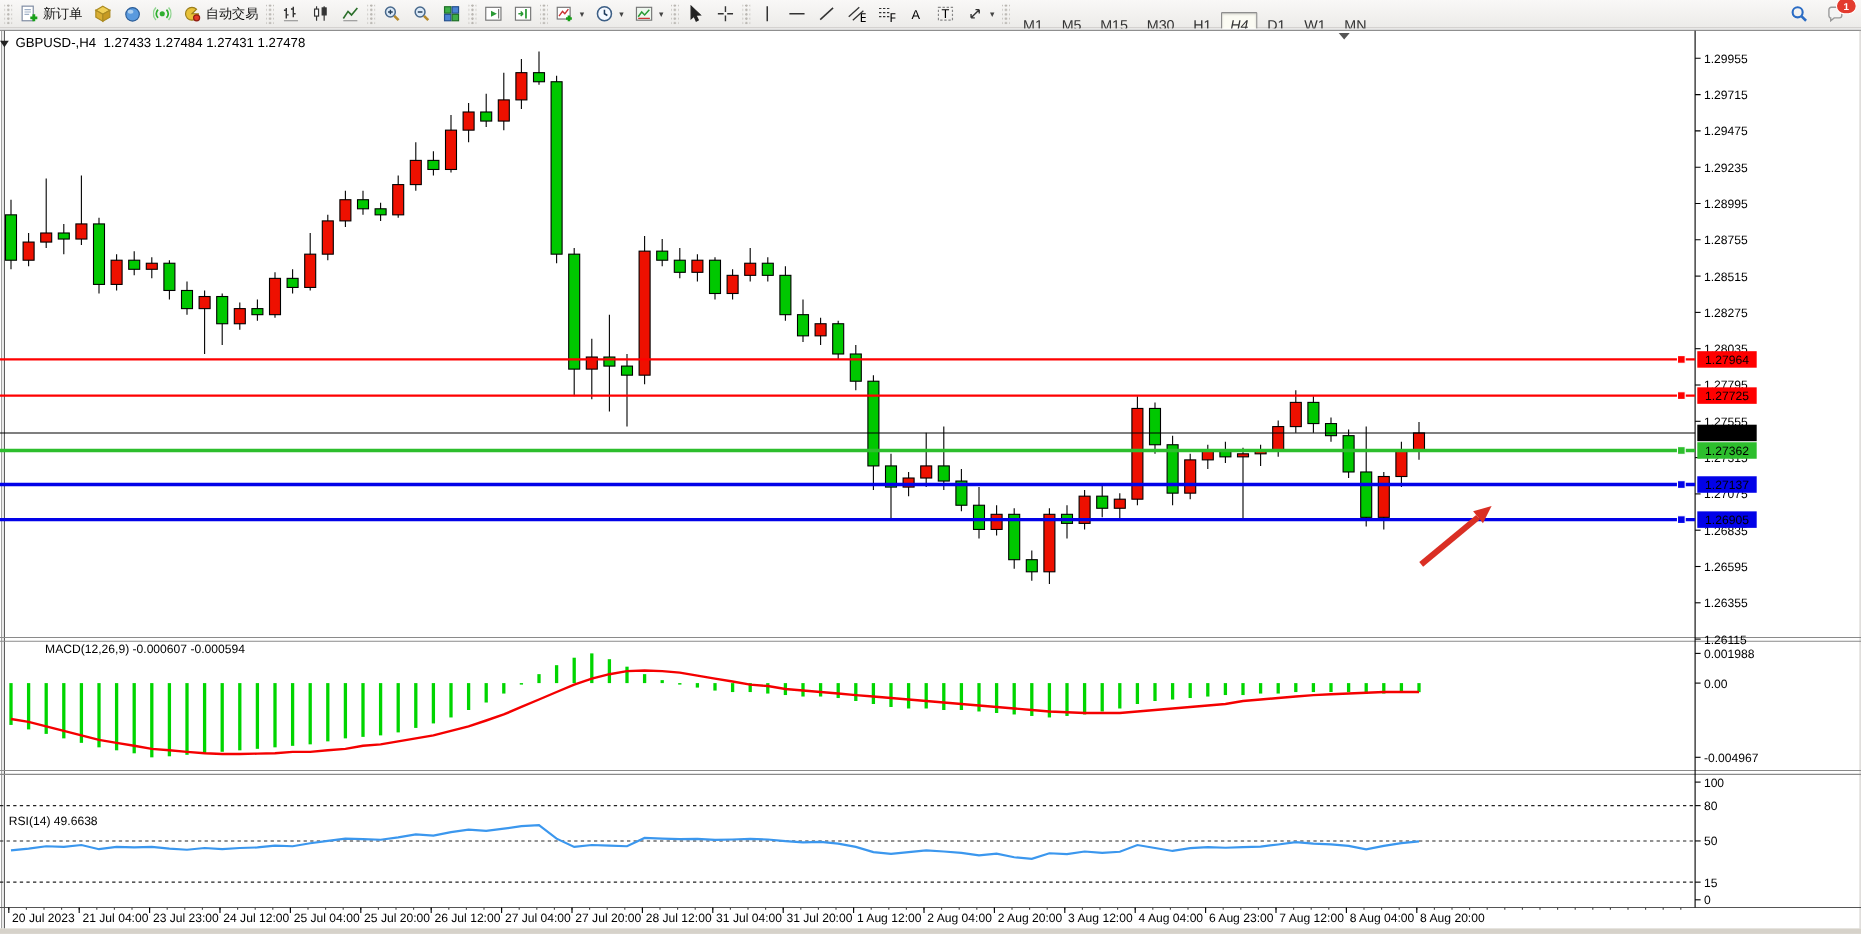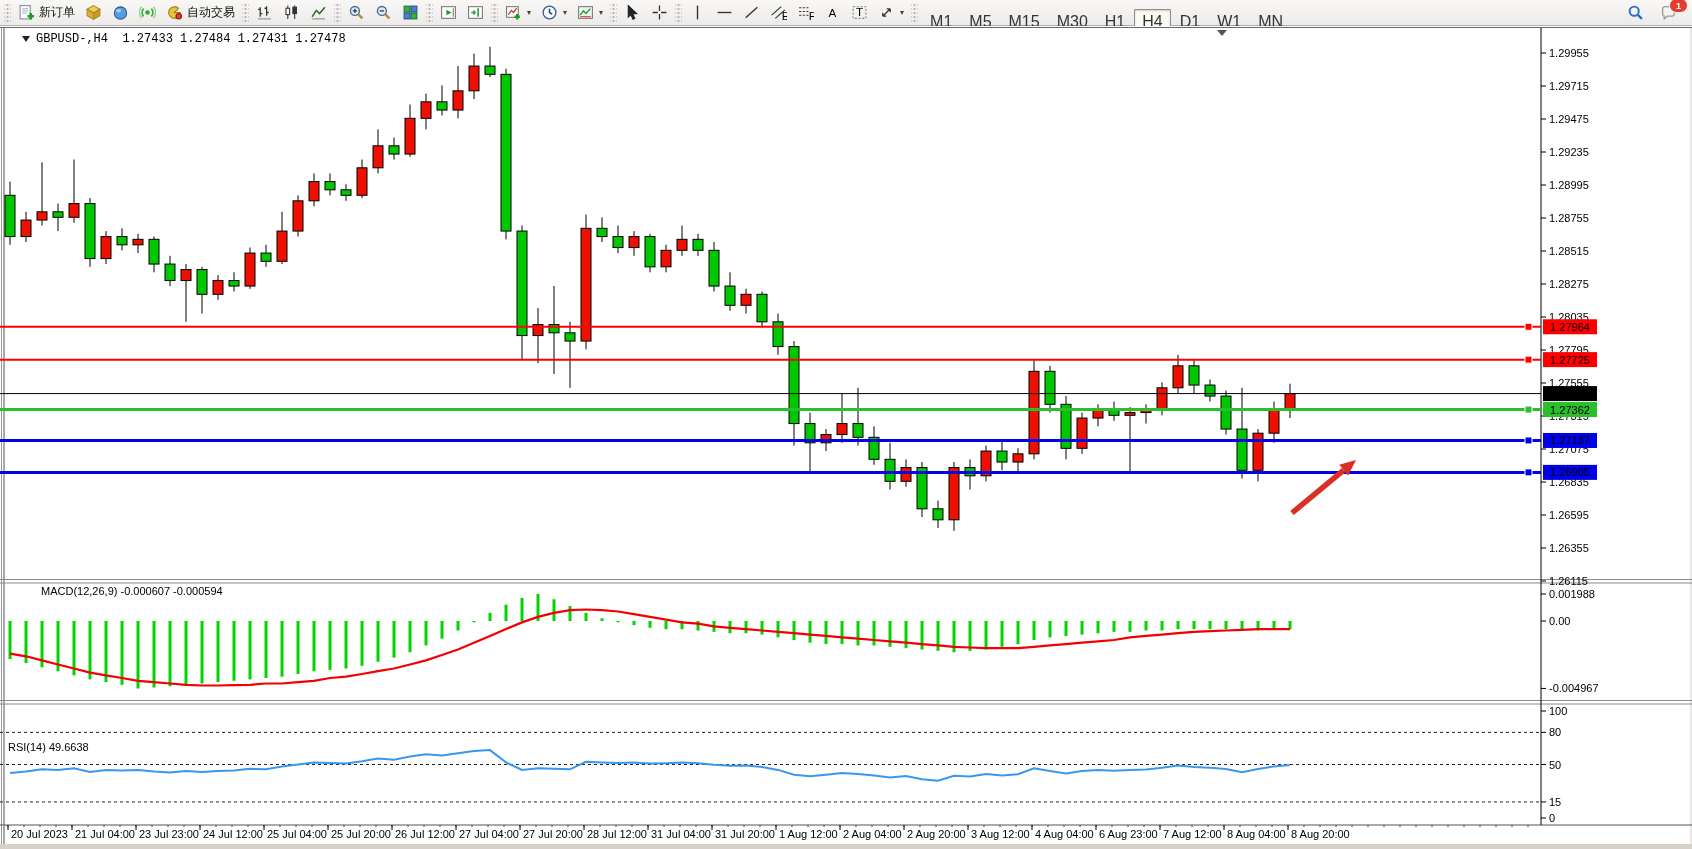--- a/index.html
+++ b/index.html
@@ -7,22 +7,22 @@
   
   .toolbar{height:25px;background:linear-gradient(#f9f8f7,#ecebe9);border-bottom:1px solid #b3b0ab;
     display:flex;align-items:center;padding:0 6px 0 2px;gap:0;}
   .tbtn{display:flex;align-items:center;gap:4px;padding:2px 4px;border:1px solid transparent;border-radius:2px;cursor:default;}
   .tlabel{font-size:12px;color:#111;white-space:nowrap;}
   .grip{width:7px;height:18px;margin:0 2px;background:radial-gradient(circle,#b9b6b1 1px,transparent 1.2px);
     background-size:4px 4px;background-position:center;}
   .ti{width:17px;height:17px;display:block;}
   .caret{font-size:8px;color:#444;margin-left:1px;}
   .tf-group{display:flex;align-items:center;gap:1px;margin-left:2px;}
-  .tfbtn{font-size:16px;color:#333;padding:3px 7px;border:1px solid transparent;border-radius:1px;margin-top:19px;}
-  .tfbtn.active{background:#fbfbf3;border:1px solid #8e8e8e;box-shadow:inset 0 1px 2px rgba(0,0,0,.18);}
+  .tfbtn{font-size:13px;color:#333;padding:3px 7px;border:1px solid transparent;border-radius:1px;margin-top:19px;}
+  .tfbtn.active{background:#fbfbf3;border:1px solid #8e8e8e;box-shadow:inset 0 1px 2px rgba(0,0,0,.18);font-style:italic;}
   .right-icons{margin-left:auto;display:flex;align-items:center;gap:6px;padding-right:4px;}
   .chat-wrap{position:relative;}
   .badge{position:absolute;top:-4px;right:-7px;min-width:13px;height:13px;border-radius:8px;background:#e33b2e;
     color:#fff;font-size:9px;font-weight:bold;display:flex;align-items:center;justify-content:center;
     border:1px solid #fff;padding:0 2px;}
   
   .chart-wrap{position:relative;width:1692px;height:823px;background:#fff;}
   svg text{font-family:"Liberation Sans",sans-serif;font-size:11px;fill:#000;}
   .overlay{position:absolute;font-size:12px;color:#000;white-space:nowrap;z-index:5;}
   .tri{display:inline-block;width:0;height:0;border-left:4px solid transparent;border-right:4px solid transparent;
@@ -729,19 +729,19 @@
       <text x="1163" y="812">7 Aug 12:00</text>
       <line x1="1224" y1="799" x2="1224" y2="804" stroke="#000"></line>
       <text x="1227" y="812">8 Aug 04:00</text>
       <line x1="1288" y1="799" x2="1288" y2="804" stroke="#000"></line>
       <text x="1291" y="812">8 Aug 20:00</text>
       <line x1="1292" y1="487" x2="1343.6769527076638" y2="444.20502353896586" stroke="#da2f24" stroke-width="5.5"></line>
       <polygon points="1356,434 1348.1416505059613,449.5963567293629 1339.2122549093663,438.8136903485688" fill="#da2f24"></polygon>
       <polygon points="1217,4 1227,4 1222,10" fill="#555"></polygon>
     </svg>
 
-  <div class="overlay" style="left:22px;top:6px;font-family:Liberation Mono, monospace;">
+  <div class="overlay" style="left:0;top:6px;">
     <span class="tri"></span><span>GBPUSD-,H4</span>&nbsp;&nbsp;<span>1.27433 1.27484 1.27431 1.27478</span>
   </div>
 
   <div class="panel-label" style="left:8px;top:559px;margin-left:33px;">MACD(12,26,9) -0.000607 -0.000594</div>
   <div class="panel-label" style="left:8px;top:715px;">RSI(14) 49.6638</div>
 </div>
 
 </body></html>

